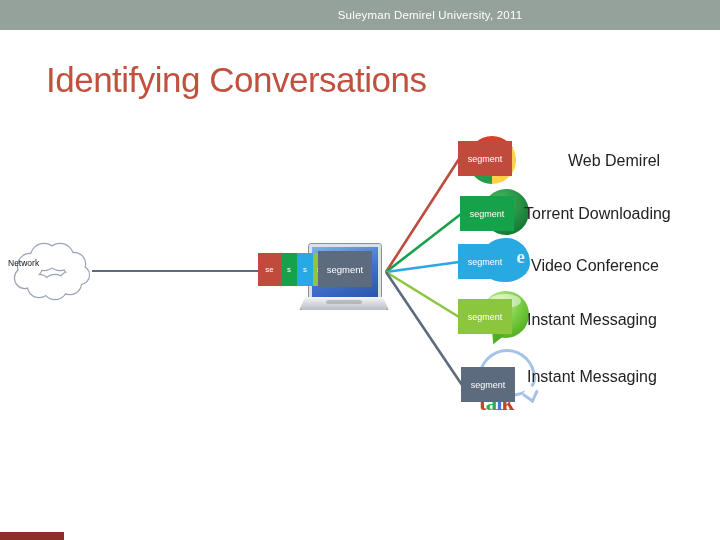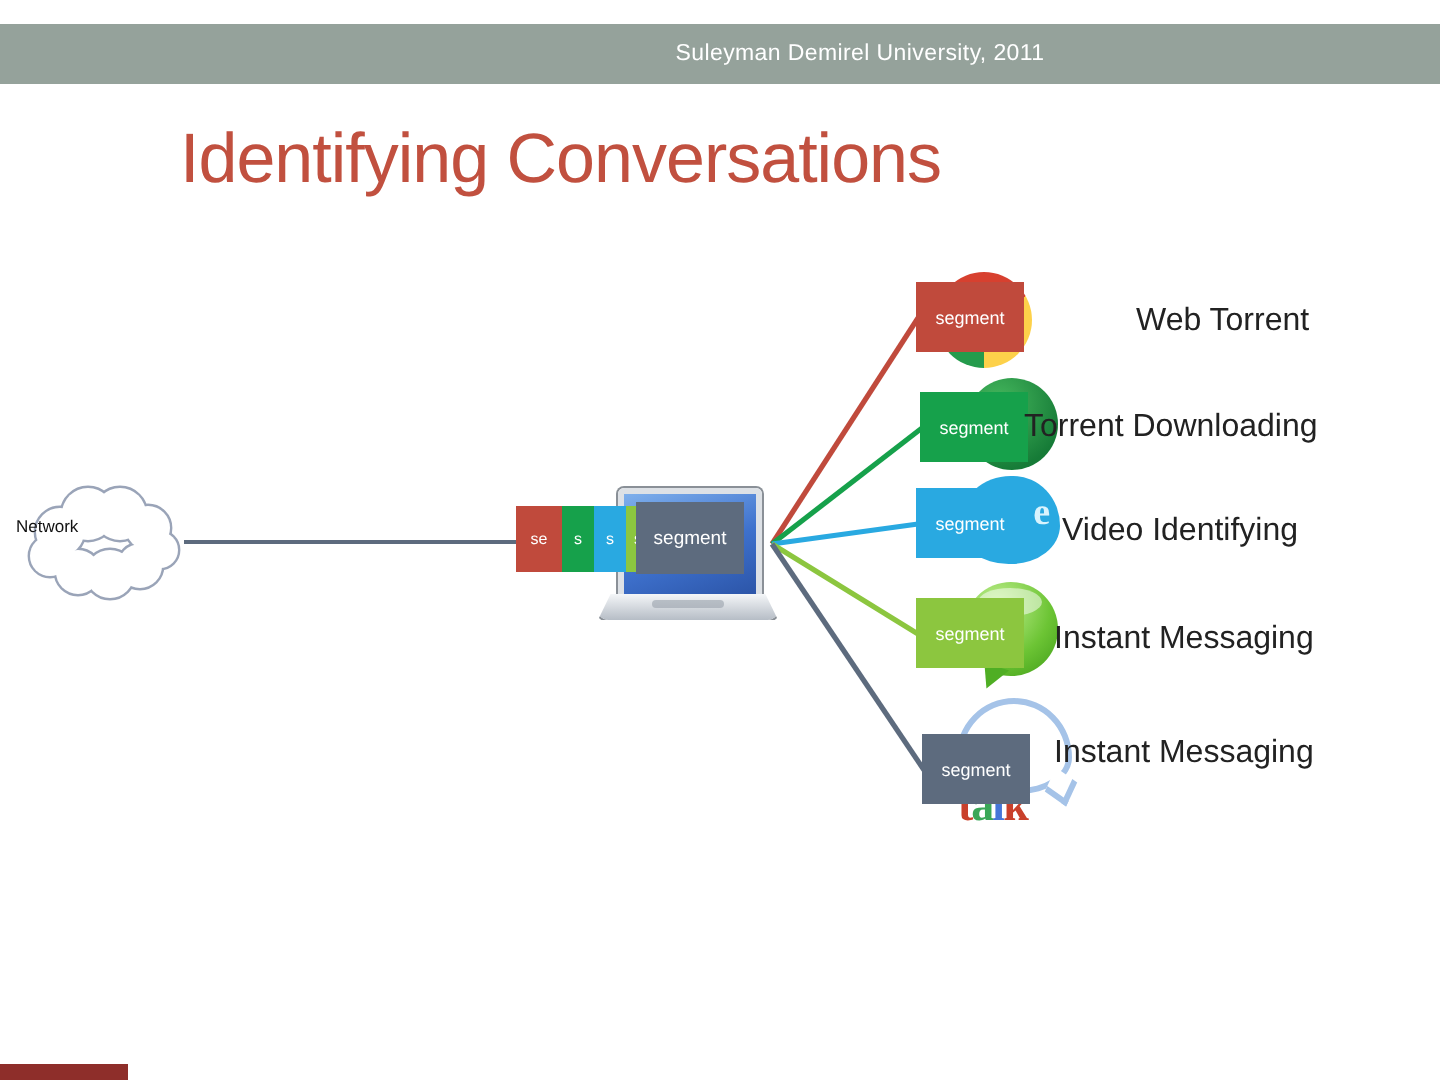--- a/index.html
+++ b/index.html
@@ -1,21 +1,21 @@
 <!DOCTYPE html>
 <html><head>
 <meta charset="utf-8">
 <style>
   html,body{margin:0;padding:0;background:#fff;}
   #slide{
     position:relative;width:720px;height:540px;overflow:hidden;background:#fff;
     font-family:"Liberation Sans",sans-serif;
   }
   
-  .header-bar{position:absolute;left:0;top:12px;width:720px;height:30px;}
+  .header-bar{position:absolute;left:0;top:0;width:720px;height:30px;}
   .header-text{
     position:absolute;left:0;top:0;width:100%;height:30px;line-height:30px;
     text-align:center;box-sizing:border-box;padding-left:140px;
     color:#ffffff;font-size:11.5px;letter-spacing:.2px;
   }
   
   .slide-title{position:absolute;left:46px;top:60px;font-size:35px;font-weight:400;letter-spacing:-.5px;}
   
   .lines-svg,.cloud-svg{position:absolute;pointer-events:none;}
   .lines-svg{left:0;top:0;width:720px;height:540px;}
@@ -109,21 +109,21 @@
 </style>
 </head>
 <body>
 
 <div id="slide">
 
   <div class="header-bar" style="background: rgb(149, 162, 155);">
     <div class="header-text">Suleyman Demirel University, 2011</div>
   </div>
 
-  <div class="slide-title" style="color: rgb(193, 80, 63); margin-left: 44px;">Identifying Conversations</div>
+  <div class="slide-title" style="color: rgb(193, 80, 63);">Identifying Conversations</div>
 
   <svg class="lines-svg" viewBox="0 0 720 540">
     <line x1="92" y1="271" x2="260" y2="271" stroke-width="2" stroke="#5d6b7e"></line>
     <line x1="386" y1="272" x2="459" y2="159" stroke-width="2.6" stroke="#c04a3c"></line>
     <line x1="386" y1="272" x2="461" y2="214" stroke-width="2.6" stroke="#16a14b"></line>
     <line x1="386" y1="272" x2="459" y2="262" stroke-width="2.6" stroke="#29a9e1"></line>
     <line x1="386" y1="272" x2="459" y2="317" stroke-width="2.6" stroke="#8cc63f"></line>
     <line x1="386" y1="272" x2="462" y2="385" stroke-width="2.6" stroke="#5d6b7e"></line>
   </svg>
 
@@ -174,21 +174,21 @@
   <div class="gtalk-text">
     <span style="color: rgb(201, 64, 43);">t</span><span style="color: rgb(58, 167, 87);">a</span><span style="color: rgb(69, 118, 216);">l</span><span style="color: rgb(201, 64, 43);">k</span>
   </div>
 
   <div class="seg-box" style="left: 458px; top: 141px; background: rgb(192, 74, 60);">segment</div>
   <div class="seg-box" style="left: 460px; top: 196px; background: rgb(22, 161, 75);">segment</div>
   <div class="seg-box" style="left: 458px; top: 244px; background: rgb(41, 169, 225);">segment</div>
   <div class="seg-box" style="left: 458px; top: 299px; background: rgb(140, 198, 63);">segment</div>
   <div class="seg-box" style="left: 461px; top: 367px; background: rgb(93, 107, 126);">segment</div>
 
-  <div class="conv-label" style="left:568px;top:152px">Web Torrent</div>
-  <div class="conv-label" style="left:512px;top:205px">Torrent Downloading</div>
-  <div class="conv-label" style="left:531px;top:257px">Video Identifying</div>
+  <div class="conv-label" style="left:568px;top:152px">Web Demirel</div>
+  <div class="conv-label" style="left:524px;top:205px">Torrent Downloading</div>
+  <div class="conv-label" style="left:531px;top:257px">Video Conference</div>
   <div class="conv-label" style="left:527px;top:311px">Instant Messaging</div>
   <div class="conv-label" style="left:527px;top:368px">Instant Messaging</div>
 
   <div class="footer-accent" style="background: rgb(142, 46, 42);"></div>
 
 </div>
 
 </body></html>

